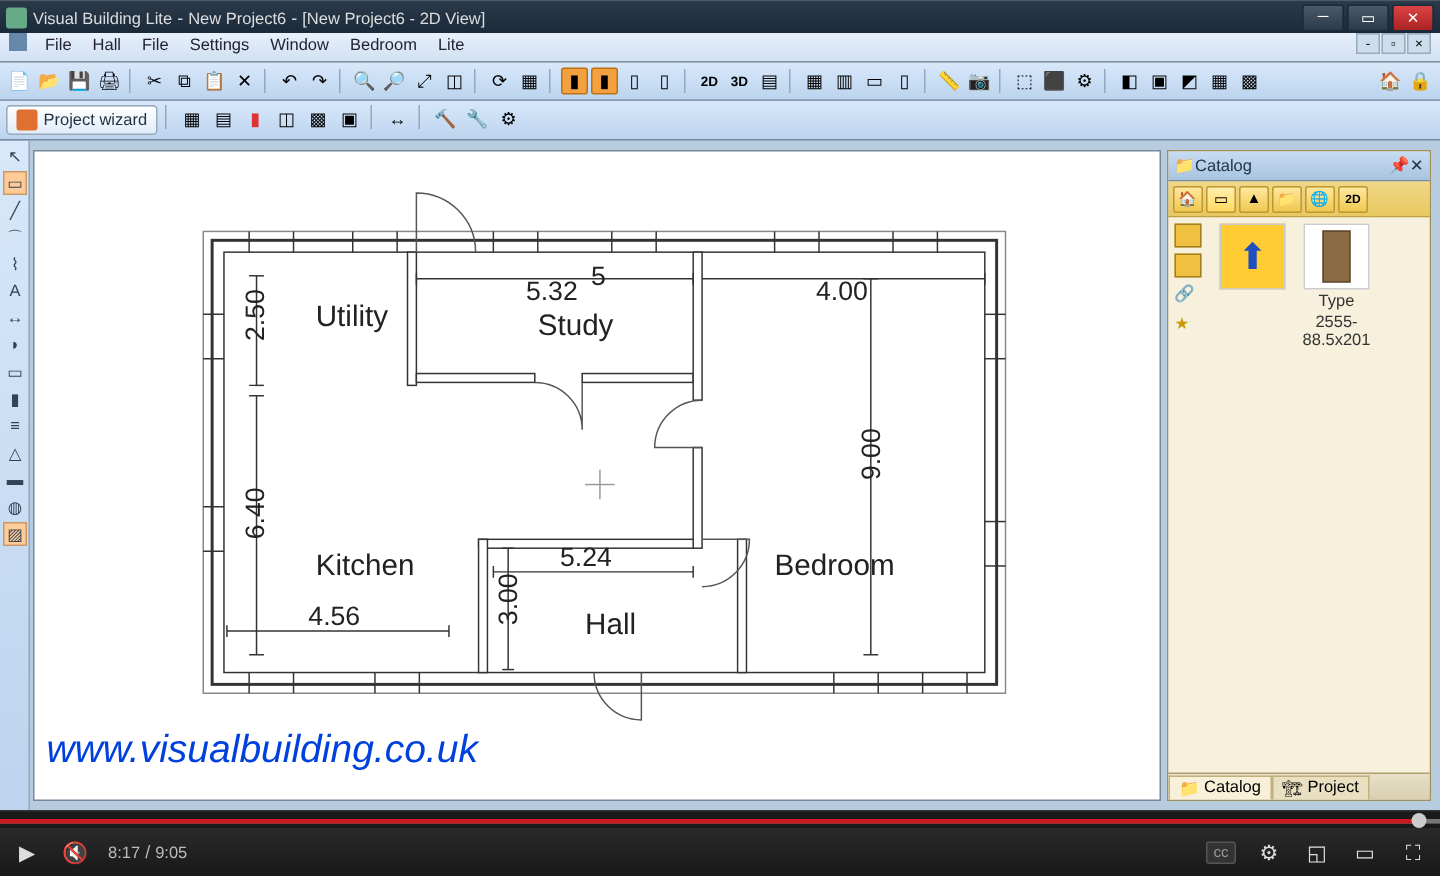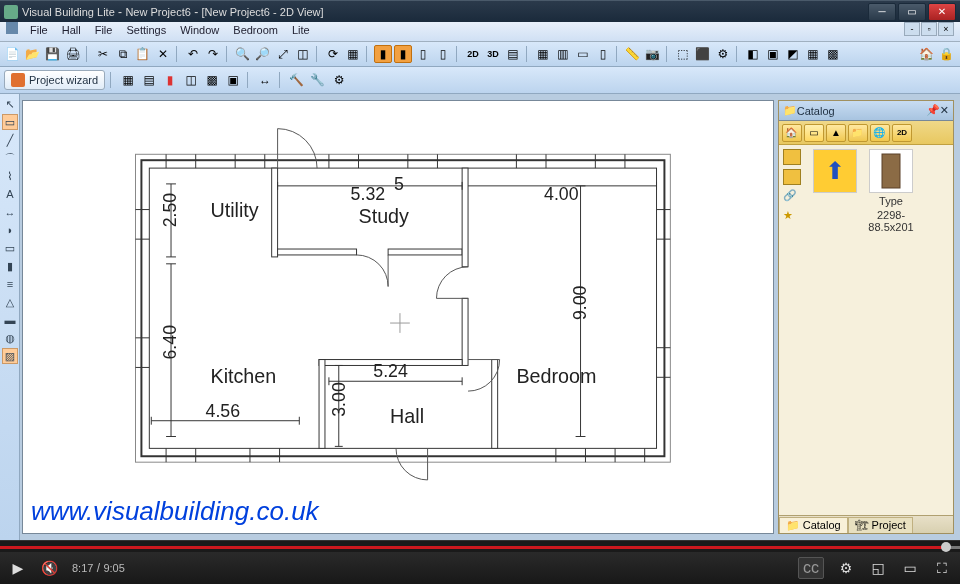--- a/index.html
+++ b/index.html
@@ -12,52 +12,52 @@
 .win-btn{width:28px;height:18px;background:linear-gradient(180deg,#4a5a6a,#2a3a4a);border:1px solid #1a2a3a;border-radius:2px;display:flex;align-items:center;justify-content:center;color:#fff;font-size:10px}
 .win-btn.close{background:linear-gradient(180deg,#d44,#a22)}
 .menubar{height:20px;background:linear-gradient(180deg,#e8f0fa,#d0e0f4);display:flex;padding:0 6px;gap:2px;border-bottom:1px solid #a0b0c0}
 .menubar .mi{padding:2px 6px;color:#223}
 .mdi-icon{width:12px;height:12px;background:#68a;margin-right:4px}
 .mdi-btns{margin-left:auto;display:flex;gap:1px}
 .mdi-btn{width:16px;height:14px;background:#cde;border:1px solid #9ab;font-size:9px;display:flex;align-items:center;justify-content:center}
 .toolbar{background:linear-gradient(180deg,#d8e8fa,#bcd4ee);border-bottom:1px solid #90a8c0;padding:3px 4px;display:flex;align-items:center;gap:2px}
 .tb-btn{width:18px;height:18px;border:none;display:flex;align-items:center;justify-content:center;font-size:12px;border-radius:2px}
 .tb-sep{width:4px;height:16px;border-left:1px solid #90a8c0;margin:0 2px}
-.toolbar2{background:linear-gradient(180deg,#d8e8fa,#bcd4ee);border-bottom:1px solid #90a8c0;padding:3px 4px;display:flex;align-items:center;gap:3px}
+.toolbar2{background:linear-gradient(180deg,#d8e8fa,#bcd4ee);border-bottom:1px solid #90a8c0;padding:3px 4px;display:flex;align-items:flex-start;gap:3px}
 .wiz-btn{height:20px;background:linear-gradient(180deg,#fff,#e0ecf8);border:1px solid #9ab;border-radius:3px;padding:0 6px;display:flex;align-items:center;gap:4px;font-size:11px;color:#234}
 .wiz-icon{width:14px;height:14px;border-radius:2px}
 .workspace{flex:1;display:flex;background:#b8cce0;overflow:hidden}
 .left-toolbox{width:20px;background:linear-gradient(180deg,#d8e8fa,#bcd4ee);border-right:1px solid #90a8c0;display:flex;flex-direction:column;padding:2px;gap:2px}
 .lt-btn{width:16px;height:16px;display:flex;align-items:center;justify-content:center;font-size:11px;color:#345}
 .lt-btn.sel{background:#fc9;border:1px solid #c96}
 .canvas-area{flex:1;background:#fff;margin:6px 4px 6px 2px;border:1px solid #789;position:relative}
 .floorplan{position:absolute;inset:0}
 .dim{font-family:Arial;font-size:18px;fill:#222}
 .room-label{font-family:Arial;font-size:20px;fill:#222}
-.watermark{position:absolute;bottom:6px;left:8px;color:#0040dd;font-size:26px;font-style:italic;font-family:Arial}
+.watermark{position:absolute;bottom:18px;left:8px;color:#0040dd;font-size:26px;font-style:italic;font-family:Arial}
 .catalog{width:176px;background:#f3ecd8;border:1px solid #a09060;margin:6px 6px 6px 0;display:flex;flex-direction:column}
 .catalog-hdr{height:20px;background:linear-gradient(180deg,#c8dcf2,#a8c4e0);border-bottom:1px solid #789;display:flex;align-items:center;padding:0 4px;font-size:11px;color:#234}
 .catalog-hdr .sp{flex:1}
 .catalog-tabs{height:24px;background:linear-gradient(180deg,#f0d888,#e8c860);display:flex;align-items:center;padding:0 3px;gap:2px;border-bottom:1px solid #c0a040}
 .ct-btn{width:20px;height:18px;background:linear-gradient(180deg,#ffe8a0,#f0c850);border:1px solid #c09830;border-radius:2px;display:flex;align-items:center;justify-content:center;font-size:10px}
 .catalog-body{flex:1;background:#f6f0dc;padding:4px;display:flex;gap:4px;flex-wrap:wrap;align-content:flex-start}
 .cat-item{width:52px;display:flex;flex-direction:column;align-items:center;gap:2px;font-size:9px;color:#333;text-align:center}
 .cat-thumb{width:44px;height:44px;background:#fff;border:1px solid #ccc;display:flex;align-items:center;justify-content:center}
 .catalog-foot{height:18px;background:linear-gradient(180deg,#e8e0c8,#d8d0b0);border-top:1px solid #b0a070;display:flex;align-items:center;font-size:10px}
 .cf-tab{padding:1px 6px;background:#f8f0d8;border:1px solid #c0b080;border-bottom:none;display:flex;align-items:center;gap:3px}
 .video-seek{position:absolute;left:0;right:0;bottom:32px;height:12px;background:#1a1a1a;border-top:1px solid #333}
 .seek-track{position:absolute;top:5px;left:0;right:0;height:3px;background:#444}
 .seek-loaded{position:absolute;top:5px;left:0;width:100%;height:3px;background:#777}
 .seek-played{position:absolute;top:5px;left:0;width:98.5%;height:3px;background:#cc181e}
 .seek-thumb{position:absolute;top:1px;left:98.5%;width:10px;height:10px;background:#ccc;border-radius:50%;margin-left:-5px}
 .video-ctrl{position:absolute;left:0;right:0;bottom:0;height:32px;background:linear-gradient(180deg,#2a2a2a,#181818);display:flex;align-items:center;padding:0 8px;gap:12px;color:#ccc}
 .vc-btn{width:20px;height:20px;display:flex;align-items:center;justify-content:center;font-size:14px;color:#ddd}
 .vc-time{font-size:12px;color:#bbb}
 .vc-sp{flex:1}
-.vc-badge{background:#333;border:1px solid #555;border-radius:2px;padding:1px 4px;font-size:16px;color:#999}
+.vc-badge{background:#333;border:1px solid #555;border-radius:2px;padding:1px 4px;font-size:10px;color:#999}
 svg text{user-select:none}
 </style>
 </head>
 <body>
 
 <div class="app-window">
   <div class="titlebar">
     <div class="titlebar-icon"></div>
     <div class="titlebar-text">
       <span>Visual Building Lite</span> - <span>New Project6</span> - <span>[New Project6 - 2D View]</span>
@@ -319,21 +319,21 @@
               <span style="font-size:24px;color:#2050c0">⬆</span>
             </div>
         </div>
         <div class="cat-item">
           <div class="cat-thumb">
               <svg width="30" height="38">
                 <rect x="6" y="2" width="18" height="34" fill="#8b6b45" stroke="#5a4028"></rect>
               </svg>
             </div>
           <span>Type</span>
-          <span>2298-88.5x201</span>
+          <span>2555-88.5x201</span>
         </div>
       </div>
       <div class="catalog-foot">
         <div class="cf-tab">
             <span>📁</span>
             <span>Catalog</span>
           </div>
         <div class="cf-tab" style="background:#e8e0c0">
             <span>🏗</span>
             <span>Project</span>

